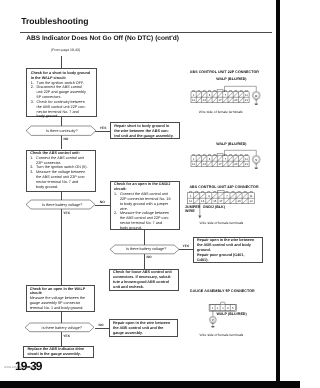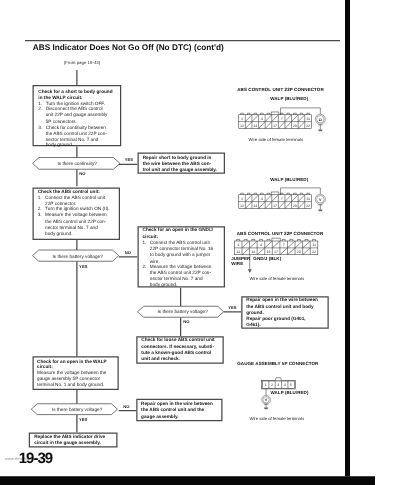--- a/index.html
+++ b/index.html
@@ -38,20 +38,21 @@
   .spine{position:absolute;background:#070707;}
   svg{display:block;overflow:visible;shape-rendering:geometricPrecision;}
   svg text{ -webkit-font-smoothing:antialiased; }
   #page{}
 </style>
 </head>
 <body>
 
 <div id="page">
 
+  <div class="abs" id="title">Troubleshooting</div>
   <div class="abs" id="rule"></div>
   <div class="abs" id="subtitle">ABS Indicator Does Not Go Off (No DTC) (cont'd)</div>
   <div class="abs" id="frompage">(From page 19-43)</div>
 
   <div id="flow">
 
     <div class="ln lnv" style="left:60.7px;top:56px;height:12px;"></div>
     <div class="ln lnv" style="left:60.7px;top:116.5px;height:10px;"></div>
     <div class="ln lnv" style="left:60.7px;top:135.2px;height:14.3px;"></div>
     <div class="ln lnv" style="left:60.7px;top:191.5px;height:9.2px;"></div>

